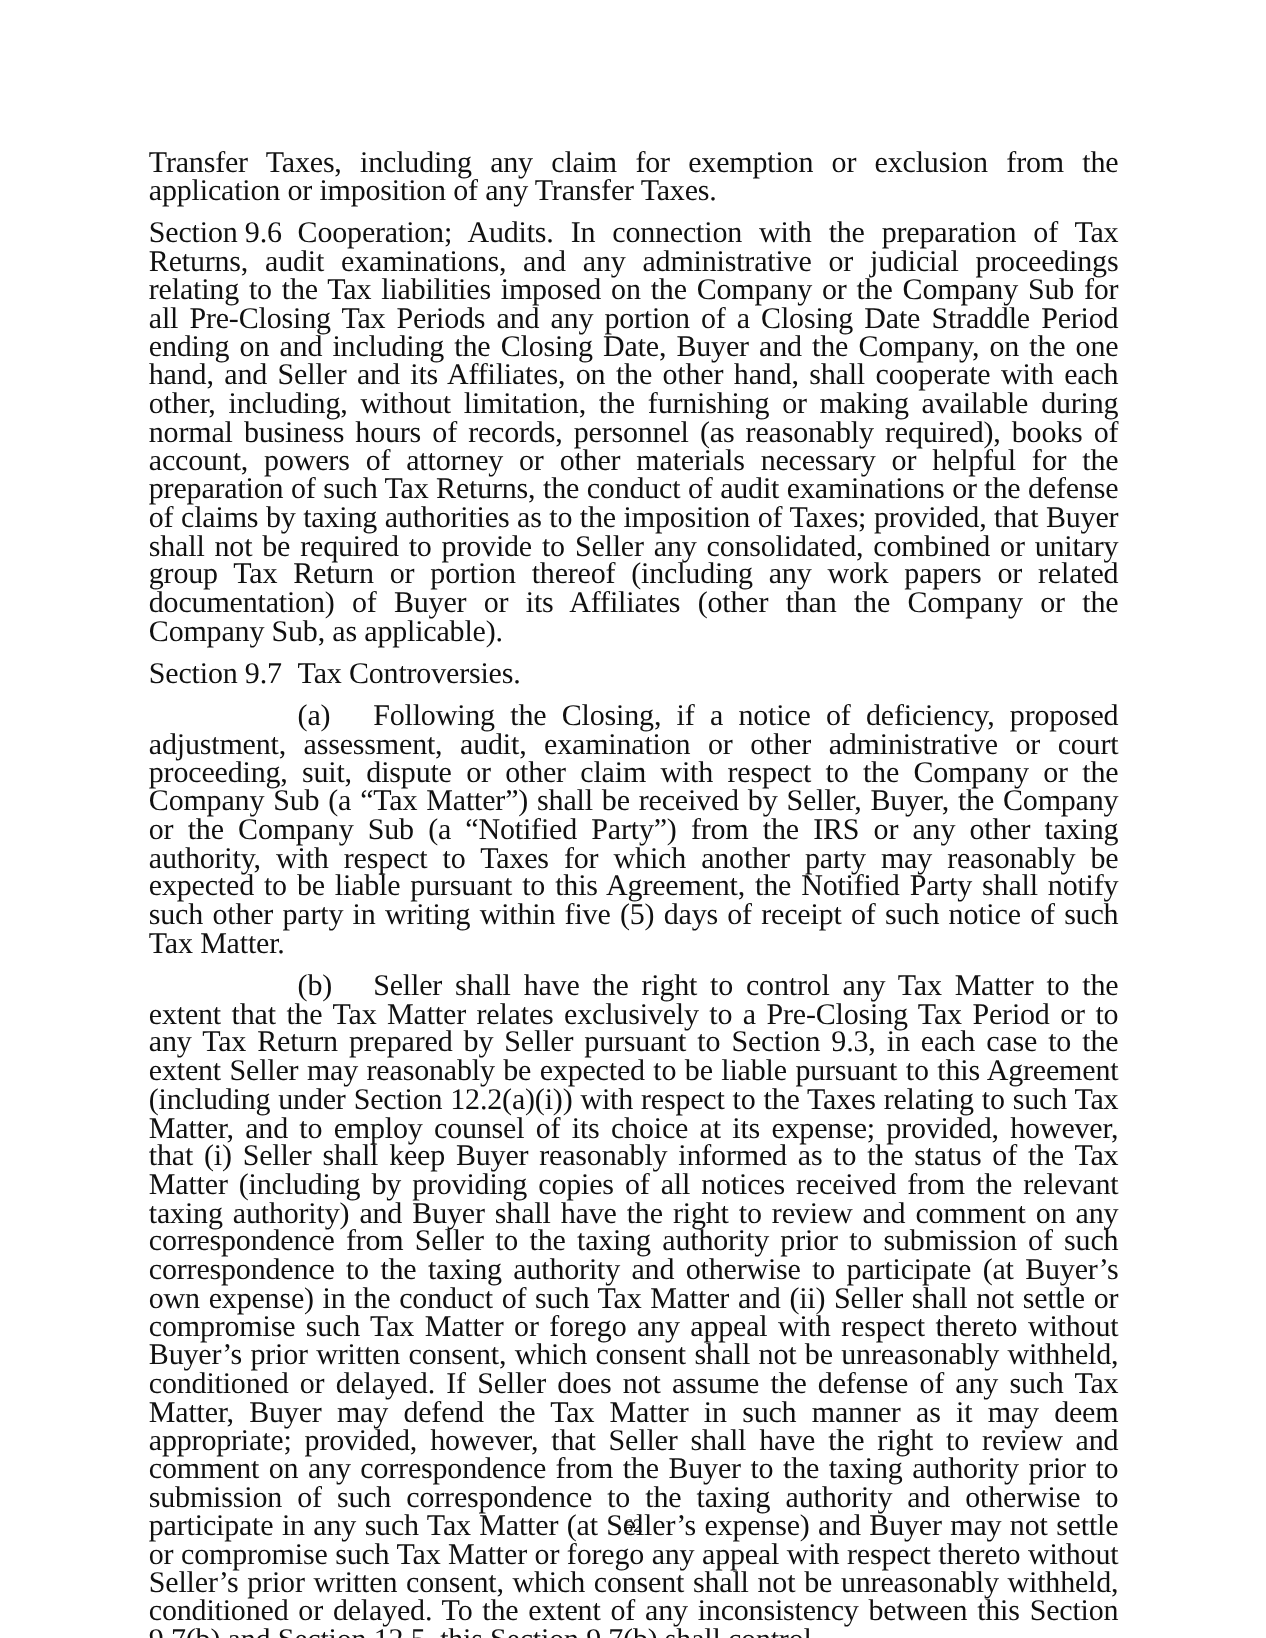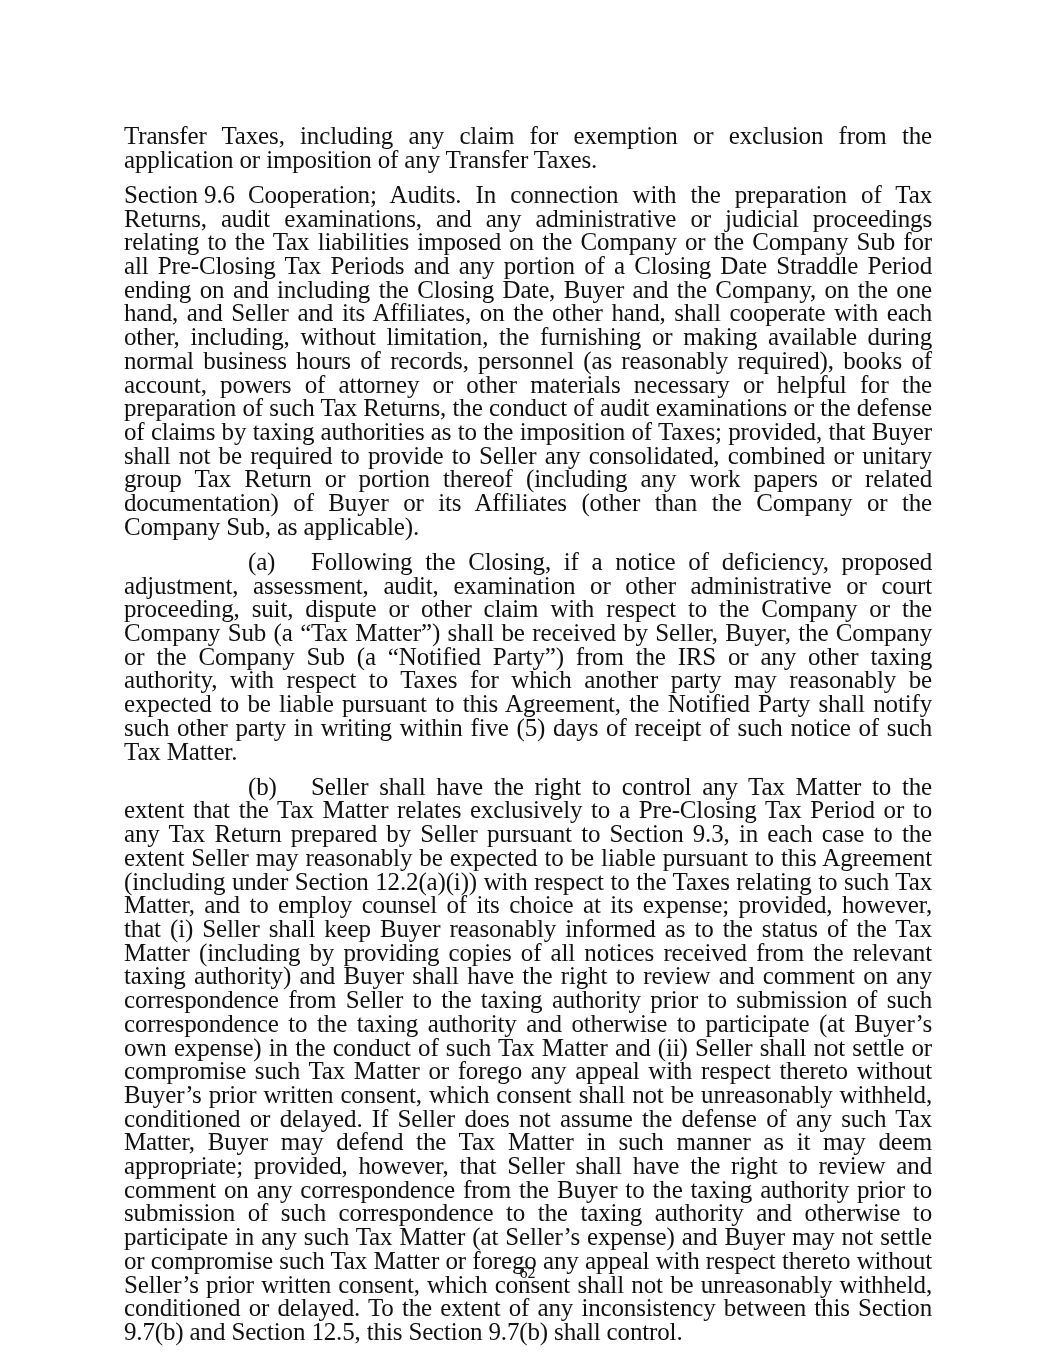--- a/index.html
+++ b/index.html
@@ -21,20 +21,21 @@
   </style>
 </head>
 <body>
 
 <div class="page">
 
   <p><span>Transfer Taxes, including any claim for exemption or exclusion from the application or imposition of any Transfer Taxes.</span></p>
 
   <p><span class="sec-num">Section 9.6</span><span class="u">Cooperation; Audits</span><span>.  In connection with the preparation of Tax Returns, audit examinations, and any administrative or judicial proceedings relating to the Tax liabilities imposed on the Company or the Company Sub for all Pre-Closing Tax Periods and any portion of a Closing Date Straddle Period ending on and including the Closing Date, Buyer and the Company, on the one hand, and Seller and its Affiliates, on the other hand, shall cooperate with each other, including, without limitation, the furnishing or making available during normal business hours of records, personnel (as reasonably required), books of account, powers of attorney or other materials necessary or helpful for the preparation of such Tax Returns, the conduct of audit examinations or the defense of claims by taxing authorities as to the imposition of Taxes; </span><span class="u">provided</span><span>, that Buyer shall not be required to provide to Seller any consolidated, combined or unitary group Tax Return or portion thereof (including any work papers or related documentation) of Buyer or its Affiliates (other than the Company or the Company Sub, as applicable).</span></p>
 
+  <p><span class="sec-num">Section 9.7</span><span class="u">Tax Controversies</span><span>.</span></p>
 
   <p><span class="indent"></span><span class="enum">(a)</span><span>Following the Closing, if a notice of deficiency, proposed adjustment, assessment, audit, examination or other administrative or court proceeding, suit, dispute or other claim with respect to the Company or the Company Sub (a “</span><span class="u">Tax Matter</span><span>”) shall be received by Seller, Buyer, the Company or the Company Sub (a “</span><span class="u">Notified Party</span><span>”) from the IRS or any other taxing authority, with respect to Taxes for which another party may reasonably be expected to be liable pursuant to this Agreement, the Notified Party shall notify such other party in writing within five (5) days of receipt of such notice of such Tax Matter.</span></p>
 
   <p><span class="indent"></span><span class="enum">(b)</span><span>Seller shall have the right to control any Tax Matter to the extent that the Tax Matter relates exclusively to a Pre-Closing Tax Period or to any Tax Return prepared by Seller pursuant to </span><span class="u">Section 9.3</span><span>, in each case to the extent Seller may reasonably be expected to be liable pursuant to this Agreement (including under </span><span class="u">Section 12.2(a)(i)</span><span>) with respect to the Taxes relating to such Tax Matter, and to employ counsel of its choice at its expense; </span><span class="u">provided</span><span>, </span><span class="u">however</span><span>, that (i) Seller shall keep Buyer reasonably informed as to the status of the Tax Matter (including by providing copies of all notices received from the relevant taxing authority) and Buyer shall have the right to review and comment on any correspondence from Seller to the taxing authority prior to submission of such correspondence to the taxing authority and otherwise to participate (at Buyer’s own expense) in the conduct of such Tax Matter and (ii) Seller shall not settle or compromise such Tax Matter or forego any appeal with respect thereto without Buyer’s prior written consent, which consent shall not be unreasonably withheld, conditioned or delayed.  If Seller does not assume the defense of any such Tax Matter, Buyer may defend the Tax Matter in such manner as it may deem appropriate; </span><span class="u">provided</span><span>, </span><span class="u">however</span><span>, that Seller shall have the right to review and comment on any correspondence from the Buyer to the taxing authority prior to submission of such correspondence to the taxing authority and otherwise to participate in any such Tax Matter (at Seller’s expense) and Buyer may not settle or compromise such Tax Matter or forego any appeal with respect thereto without Seller’s prior written consent, which consent shall not be unreasonably withheld, conditioned or delayed.  To the extent of any inconsistency between this </span><span class="u">Section 9.7(b)</span><span> and </span><span class="u">Section 12.5</span><span>, this </span><span class="u">Section 9.7(b)</span><span> shall control.</span></p>
 
 </div>
 
 <div class="pagenum">62</div>
 
 </body></html>

